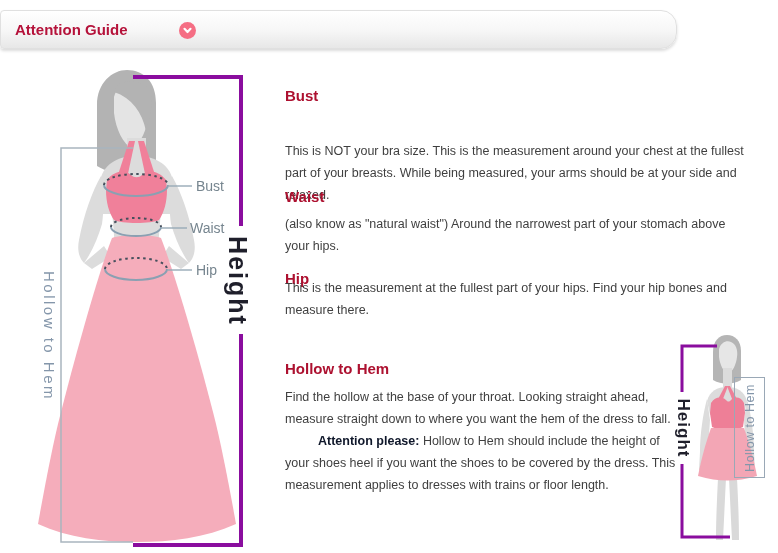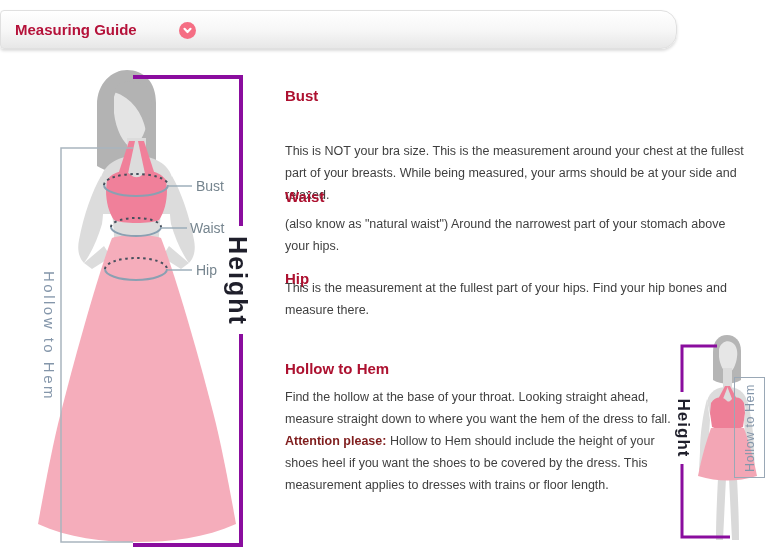--- a/index.html
+++ b/index.html
@@ -80,27 +80,27 @@
     font-size: 12.5px; line-height: 22px; color: #3f3f3f;
   }
   .h-bust   { top: 87px; }
   .p-bust   { top: 112px; margin-top: 28px; }
   .h-waist  { top: 188px; }
   .p-waist  { top: 213px; }
   .h-hip    { top: 270px; }
   .p-hip    { top: 277px; }
   .h-hollow { top: 360px; }
   .p-hollow { top: 386px; width: 396px; }
-  .attention { font-weight: bold; color: #7f1d1d; }
+  .attention { font-weight: bold; color: #0f172a; margin-left: 33px; }
 </style>
 </head>
 <body>
 
 <div class="header-bar">
-  <span class="header-title">Measuring Guide</span>
+  <span class="header-title">Attention Guide</span>
   <span class="chevron-wrap">
     <svg width="11" height="11" viewBox="0 0 11 11">
       <polyline points="2.5,3.8 5.5,7 8.5,3.8" fill="none" stroke="#ffffff" stroke-width="2.2" stroke-linecap="round" stroke-linejoin="round"></polyline>
     </svg>
   </span>
 </div>
 
 <svg class="diagram-svg" viewBox="0 0 778 553">
 
   <g>

